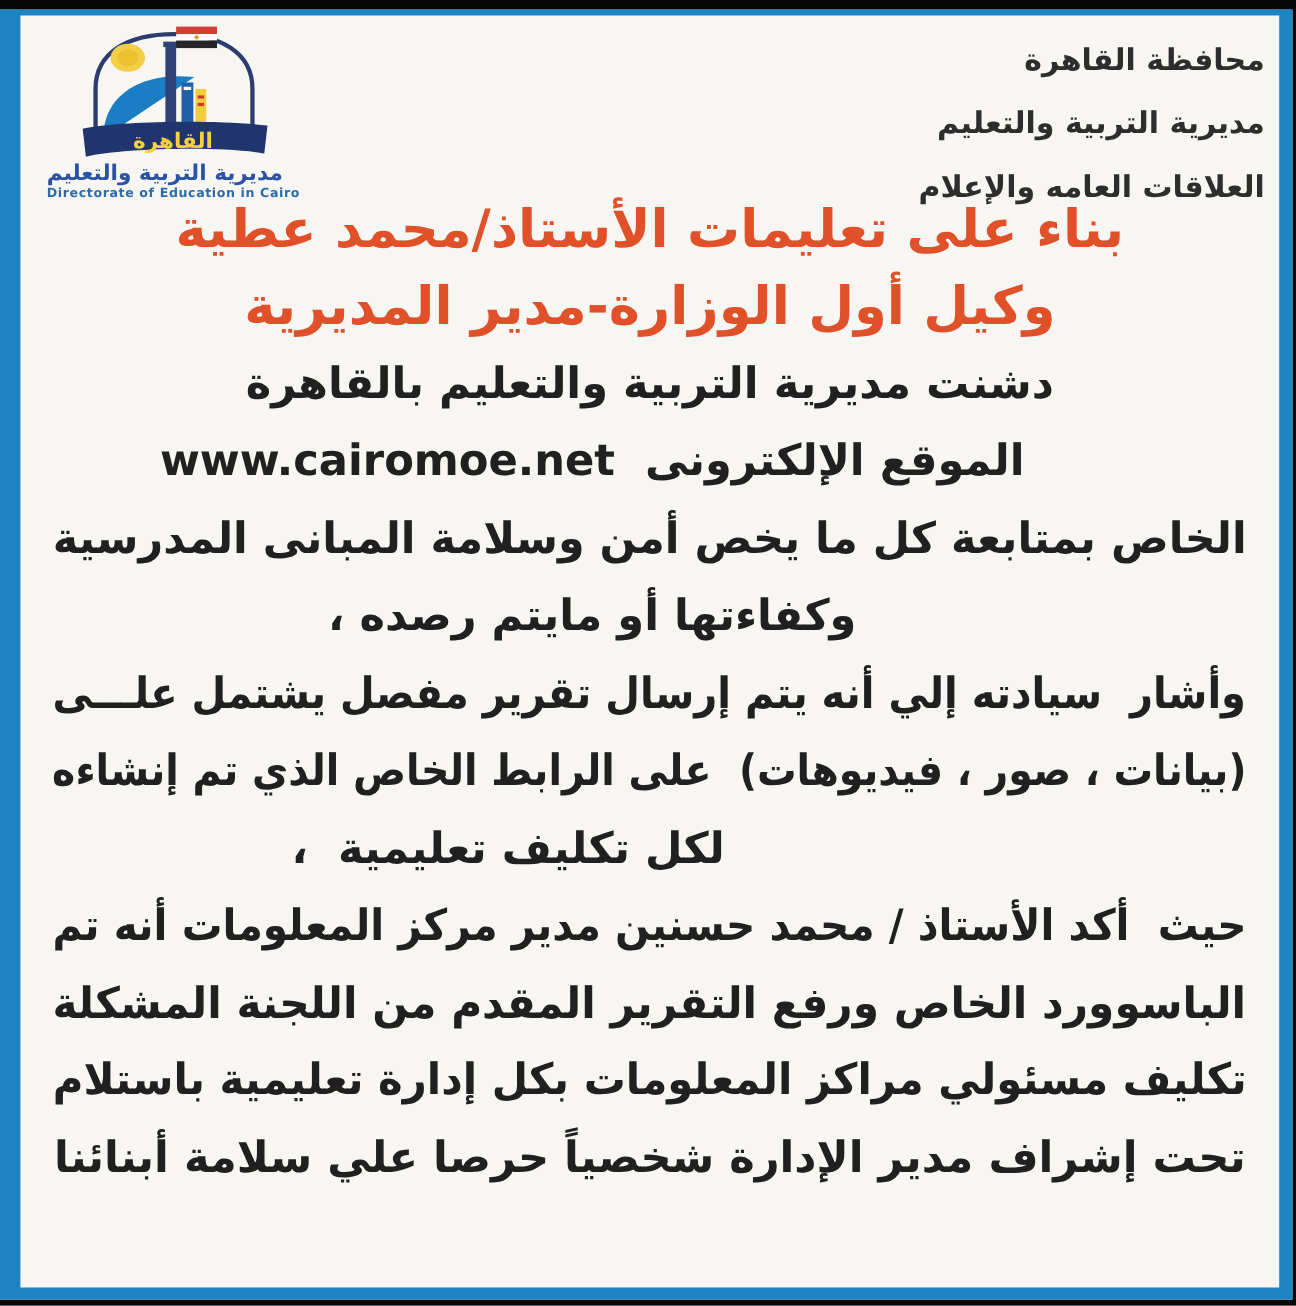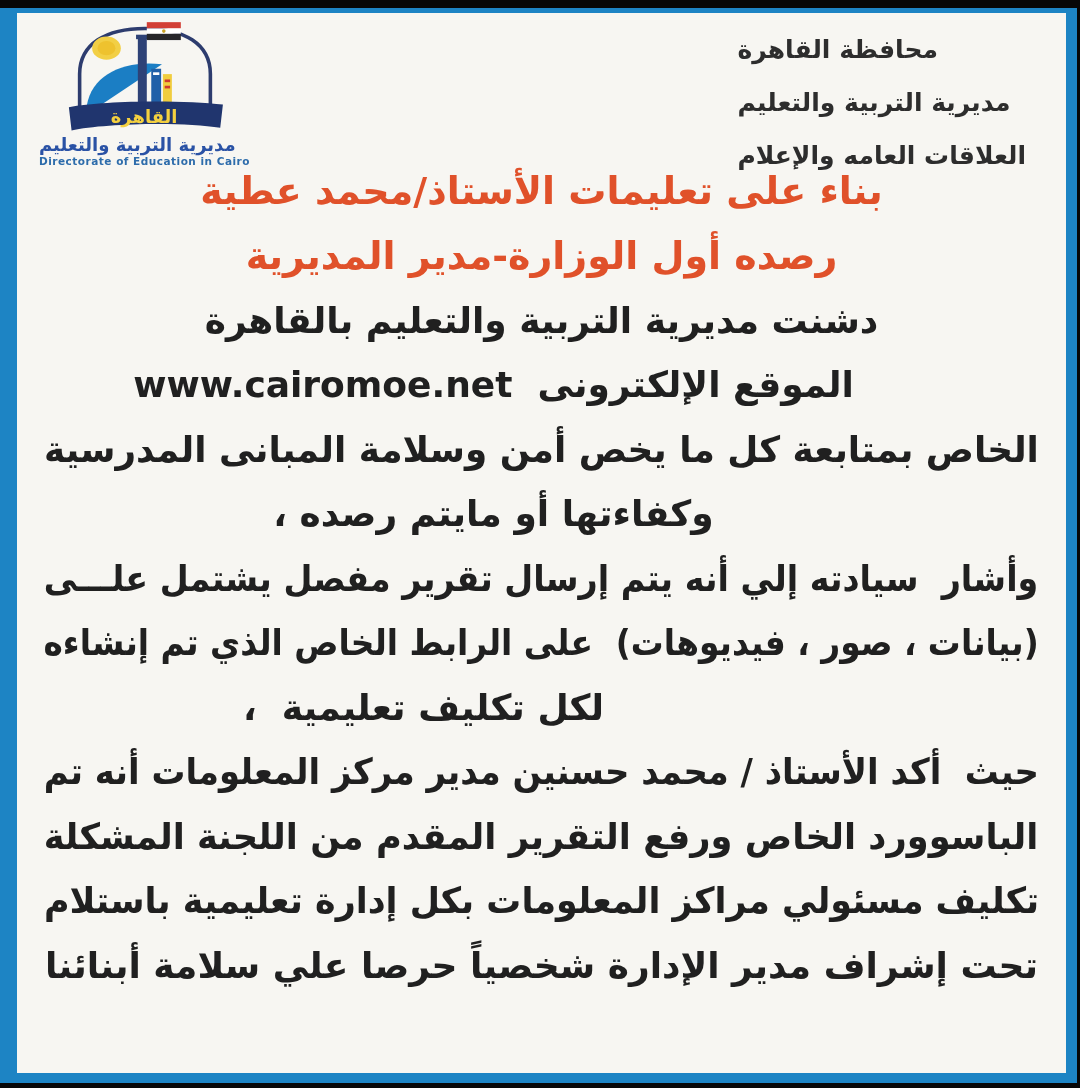--- a/index.html
+++ b/index.html
@@ -15,22 +15,22 @@
   }
   
   .page{
     position:absolute; top:8px; right:3px; bottom:5px; left:0;
     background:var(--paper);
     border-style:solid; border-color:var(--blue);
     border-width:5px 11px 10px 17px;
   }
   
   .header{
-    position:absolute; top:10px; right:40px;
-    direction:rtl; text-align:left;
+    position:absolute; top:10px; right:12px;
+    direction:rtl; text-align:right;
     color:var(--head); font-weight:bold; font-size:25px; line-height:53px;
   }
   
   .logo{
     position:absolute; top:2px; left:22px; width:212px; text-align:left;
   }
   .logo svg{display:block; margin:0 auto;}
   .logo .dir-ar{
     direction:rtl; color:#2a52a5; font-weight:bold; font-size:18px; line-height:20px;
     white-space:nowrap;
@@ -43,21 +43,21 @@
   .body-text{
     position:absolute; top:146px; left:24px; right:24px;
     direction:rtl; text-align:center;
     color:var(--ink); font-weight:bold; font-size:36px;
   }
   .line{
     height:64.5px; display:flex; align-items:center; justify-content:center;
     white-space:nowrap;
   }
   .line>span{display:inline-block; transform-origin:center; white-space:pre;}
-  .line.red{color:var(--red); font-size:38px;}
+  .line.red{color:var(--red); font-size:44px;}
   .line.off-s{transform:translateX(-48px);}
   .line.off-m{transform:translateX(-118px);}
 </style>
 </head>
 <body>
 
 <div class="page">
 
   <div class="header">
     <div>محافظة القاهرة</div>
@@ -94,21 +94,21 @@
     </svg>
     <div class="dir-ar">مديرية التربية والتعليم</div>
     <div class="dir-en">Directorate of Education in Cairo</div>
   </div>
 
   <div class="body-text">
     <div class="line red">
         <span>بناء على تعليمات الأستاذ/محمد عطية</span>
       </div>
     <div class="line red">
-        <span>رصده أول الوزارة-مدير المديرية</span>
+        <span>وكيل أول الوزارة-مدير المديرية</span>
       </div>
     <div class="line">
         <span>دشنت مديرية التربية والتعليم بالقاهرة</span>
       </div>
     <div class="line off-s">
         <span>الموقع الإلكترونى  www.cairomoe.net</span>
       </div>
     <div class="line">
         <span style="transform: scaleX(0.994);">الخاص بمتابعة كل ما يخص أمن وسلامة المبانى المدرسية</span>
       </div>

